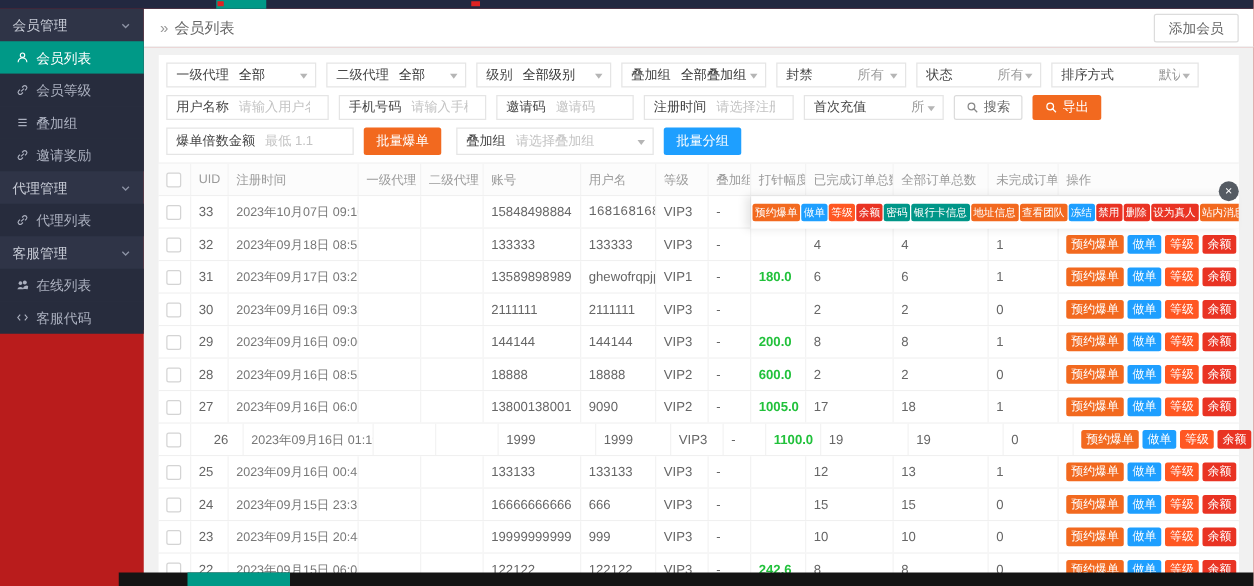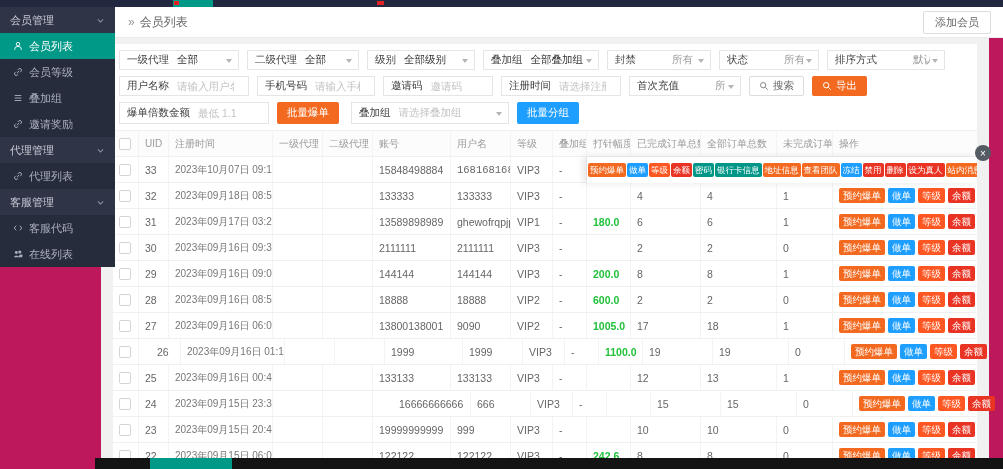--- a/index.html
+++ b/index.html
@@ -1,39 +1,39 @@
 <!DOCTYPE html>
 <html style="--accent: #009987; --orange: #f2691f; --blue: #1e9fff; --deep: #ff5722; --red: #e93323; --teal: #009688; --green: #21c13b;"><head>
 <meta charset="utf-8">
 <style>
   * { margin:0; padding:0; box-sizing:border-box; }
   html,body { background:#fff; }
   body { font-family:"Liberation Sans","DejaVu Sans",sans-serif; }
-  #page { position:relative; width:1003px; height:469px; background:#be185d; overflow:hidden; }
+  #page { position:relative; width:1003px; height:469px; background:#b91c1c; overflow:hidden; }
 
   
   .top-strip { position:absolute; left:0; top:0; width:1003px; height:7px; background:#222840; z-index:8; }
   .top-thumb { position:absolute; left:173px; top:0; width:40px; height:7px; background:var(--accent); }
   .top-marker { position:absolute; top:1px; height:4px; background:#e02222; }
 
   
   .sidebar { position:absolute; left:0; top:7px; width:115px; height:257px; background:#2f3447; z-index:2; }
   .side-group { height:26px; display:flex; align-items:center; justify-content:space-between; padding:0 10px; color:#c7cbd6; font-size:11px; cursor:pointer; }
   .side-item { height:26px; display:flex; align-items:center; gap:6px; padding:0 8px 0 13px; color:#abb0bf; font-size:11px; background:#272c3d; cursor:pointer; }
   .side-item.active { background:var(--accent); color:#fff; }
   .side-item svg, .side-group svg { flex:0 0 auto; }
 
   
   .topbar { position:absolute; left:115px; top:7px; width:888px; height:31px; background:#fff; border-bottom:1px solid #ececec; display:flex; align-items:center; padding:0 13px; z-index:1; }
   .crumb { font-size:12px; color:#666; }
   .crumb .arrows { color:#999; margin-right:5px; }
   .add-btn { position:absolute; right:12px; top:4px; height:23px; padding:0 11px; font-size:11px; color:#666; background:#fff; border:1px solid #dcdcdc; border-radius:2px; cursor:pointer; }
 
   
-  .content { position:absolute; left:101px; top:38px; width:888px; height:431px; background:#f1f1f1; }
+  .content { position:absolute; left:115px; top:38px; width:888px; height:431px; background:#f1f1f1; }
   .card { position:absolute; left:12px; top:6px; width:864px; height:425px; background:#fff; }
 
   
   .filters { padding:6px 6px 0 6px; }
   .frow { display:flex; align-items:center; gap:8px; margin-bottom:6px; }
   .fctl { display:inline-flex; align-items:center; border:1px solid #e5e5e5; height:20px; font-size:10.5px; background:#fff; position:relative; padding:0 14px 0 7px; flex:0 0 auto; }
   .fctl.tall { height:22px; }
   .flabel { color:#444; margin-right:8px; white-space:nowrap; }
   .fvalue { color:#333; white-space:nowrap; overflow:hidden; }
   .fvalue.dim { color:#999;margin-left:28px; }
@@ -127,31 +127,31 @@
       <span>代理列表</span>
     </div>
     <div class="side-group">
       <span>客服管理</span>
       <svg width="9" height="9" viewBox="0 0 12 12">
           <path d="M2.5 4.5 L6 8 L9.5 4.5" stroke="#8d93a5" stroke-width="1.4" fill="none"></path>
         </svg>
     </div>
     <div class="side-item">
       <svg width="10" height="10" viewBox="0 0 12 12">
-          <path d="M3.8 3.2 L1.5 6 L3.8 8.8 M8.2 3.2 L10.5 6 L8.2 8.8" stroke="currentColor" stroke-width="1.1" fill="none"></path>
-        </svg>
-      <span>客服代码</span>
-    </div>
-    <div class="side-item">
-      <svg width="10" height="10" viewBox="0 0 12 12">
           <circle cx="4" cy="4.2" r="1.7" fill="currentColor"></circle>
           <circle cx="8.2" cy="3.6" r="1.9" fill="currentColor"></circle>
           <path d="M1 10 a3.2 3.2 0 0 1 6 0 Z M6.5 9.6 a3.4 3.4 0 0 1 5 -2.6 L11 10 Z" fill="currentColor"></path>
         </svg>
       <span>在线列表</span>
+    </div>
+    <div class="side-item">
+      <svg width="10" height="10" viewBox="0 0 12 12">
+          <path d="M3.8 3.2 L1.5 6 L3.8 8.8 M8.2 3.2 L10.5 6 L8.2 8.8" stroke="currentColor" stroke-width="1.1" fill="none"></path>
+        </svg>
+      <span>客服代码</span>
     </div>
   </div>
 
   <div class="topbar">
     <span class="crumb">
       <span class="arrows">»</span><span>会员列表</span>
     </span>
     <button class="add-btn">添加会员</button>
   </div>
 
@@ -482,21 +482,21 @@
             </div>
           </div>
           <div class="tr">
             <div class="td" style="width: 26px;">
               <div class="cb"></div>
             </div>
             <div class="td" style="width: 30px;">24</div>
             <div class="td time" style="width: 104px;">2023年09月15日 23:39:00</div>
             <div class="td" style="width: 50px;"></div>
             <div class="td" style="width: 50px;"></div>
-            <div class="td" style="width: 78px; margin-left: 20px;">16666666666</div>
+            <div class="td" style="width: 78px;">16666666666</div>
             <div class="td" style="width: 60px;">666</div>
             <div class="td" style="width: 42px;">VIP3</div>
             <div class="td" style="width: 34px;">-</div>
             <div class="td amt" style="width: 44px;"></div>
             <div class="td" style="width: 70px;">15</div>
             <div class="td" style="width: 76px;">15</div>
             <div class="td" style="width: 56px;">0</div>
             <div class="td last" style="width: 144px;">
               <span class="abtn bg-orange">预约爆单</span>
               <span class="abtn bg-blue">做单</span>

